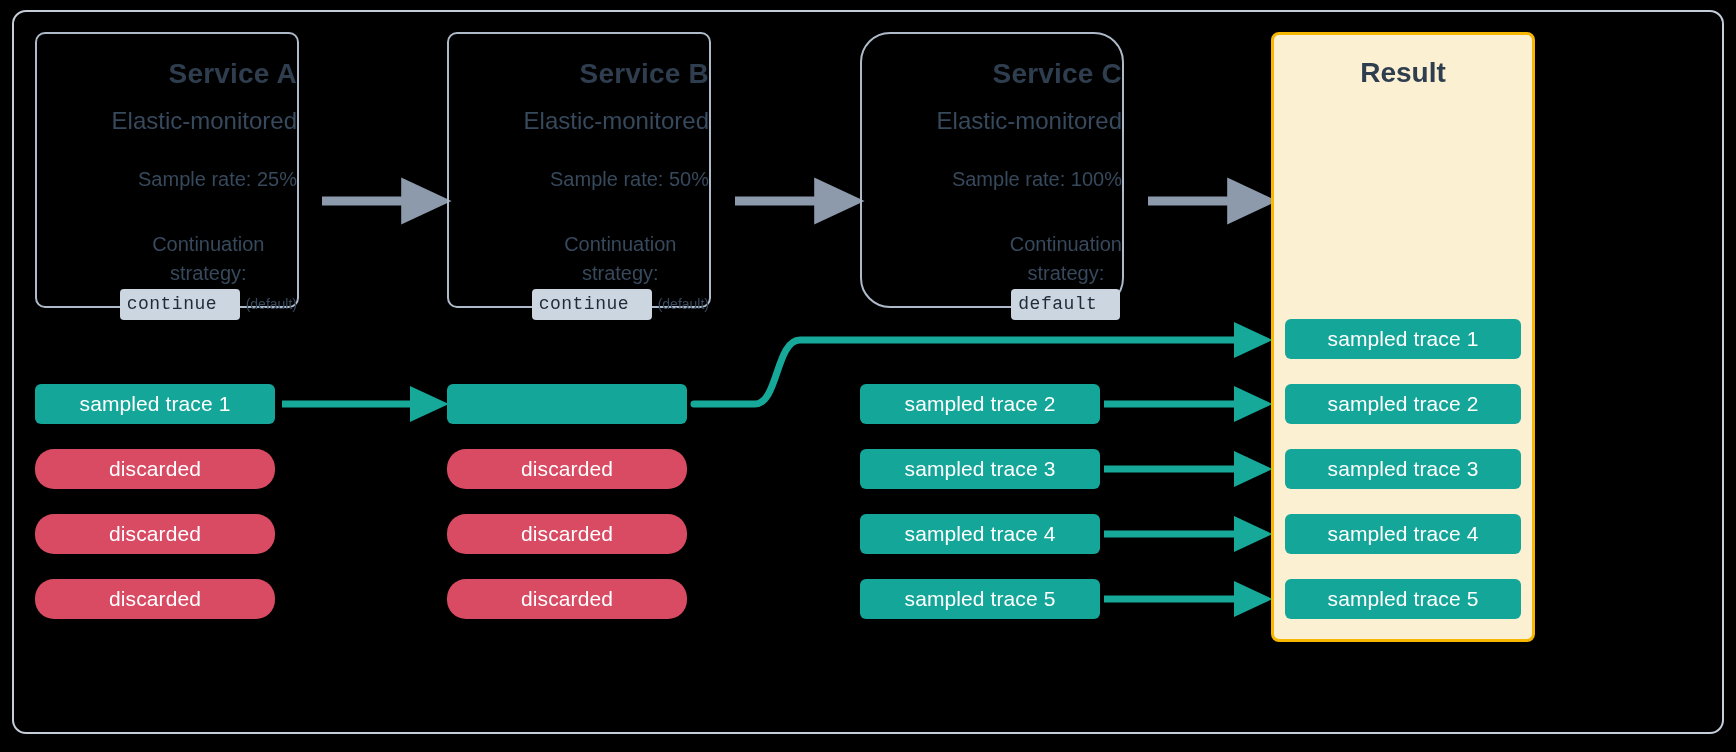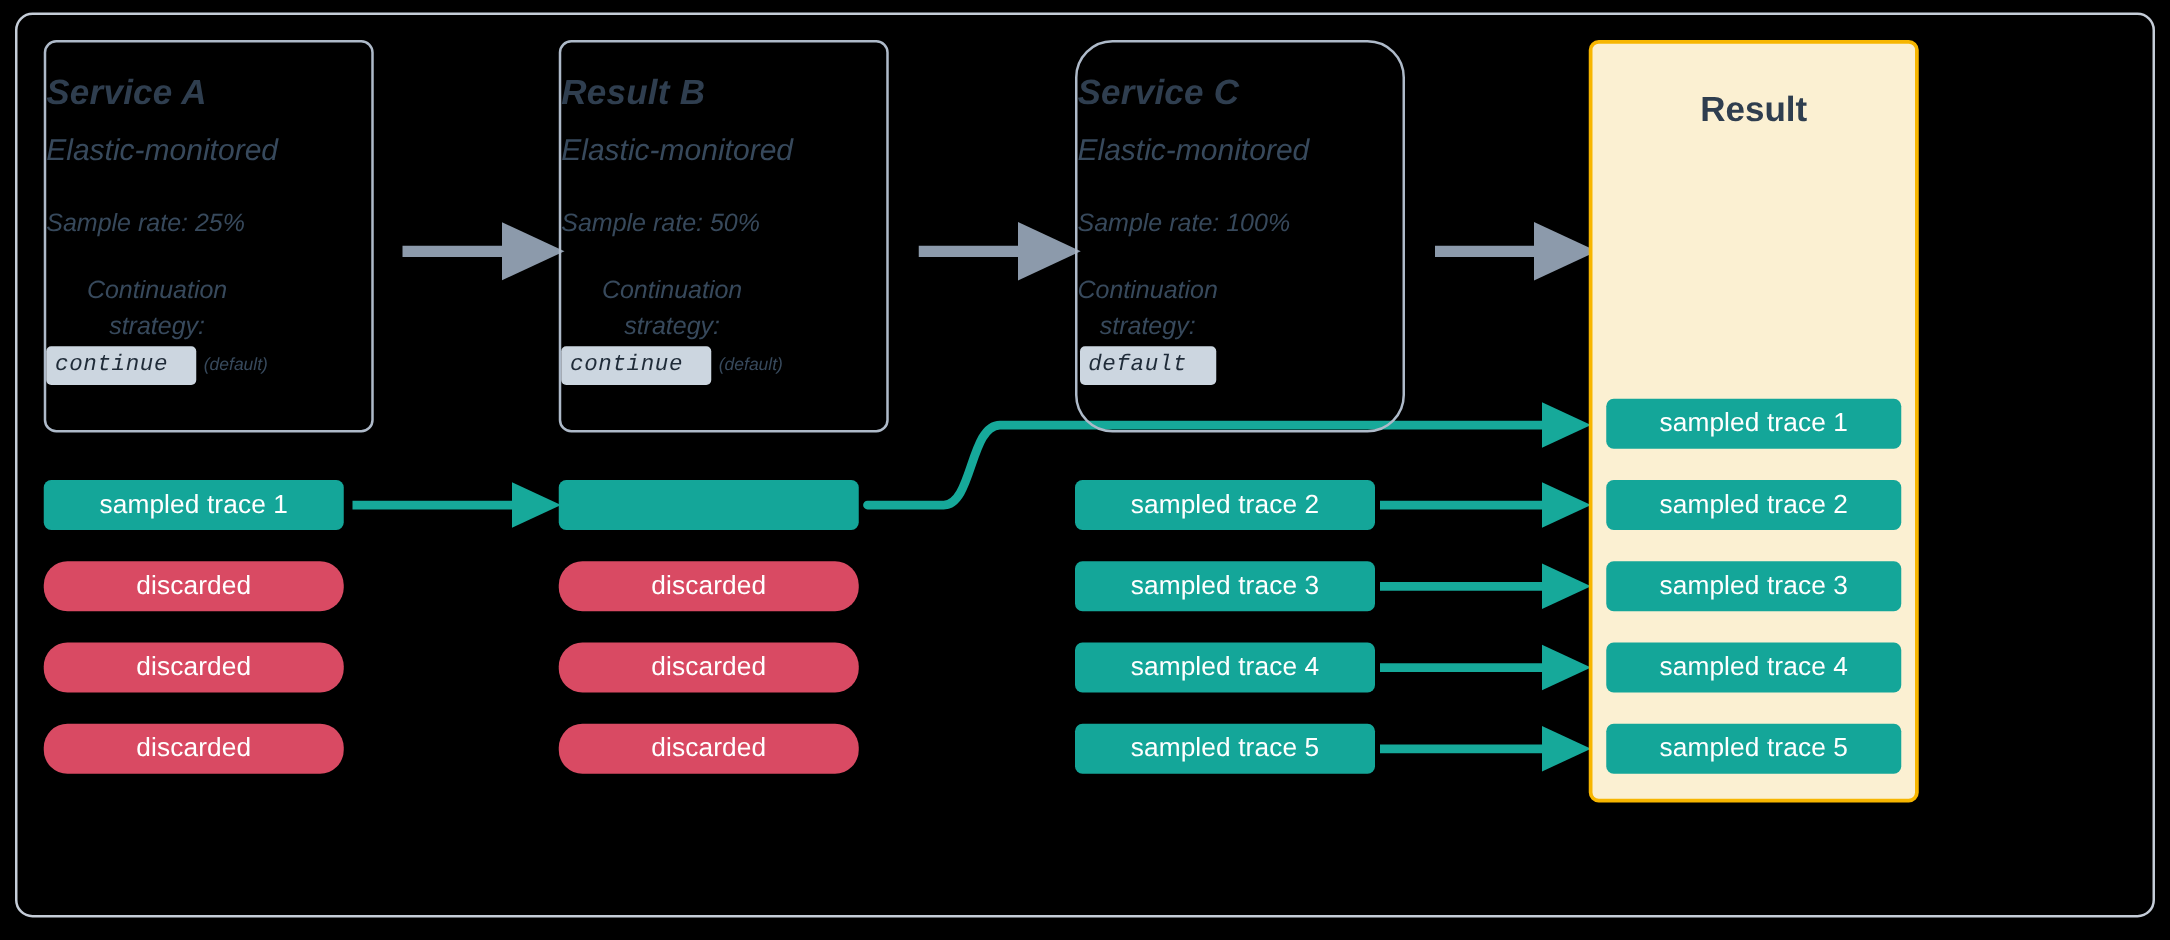--- a/index.html
+++ b/index.html
@@ -31,30 +31,29 @@
     border-radius: 14px;
     box-sizing: border-box;
     pointer-events: none;
   }
 
   
   .service-card {
     position: absolute;
     box-sizing: border-box;
     width: 264px;
-    height: 314px;
+    height: 276px;
     top: 32px;
     border: 2px solid #aebac9;
     border-radius: 10px;
     background: transparent;
     display: flex;
     flex-direction: column;
-    align-items: flex-start;
+    align-items: flex-end;
     padding-top: 22px;
-    font-style: italic;
   }
   .service-card.c1 { left: 35px; }
   .service-card.c2 { left: 447px; }
   .service-card.c3 { left: 860px; border-radius: 30px; }
 
   .svc-title {
     font-size: 28px;
     font-weight: bold;
     color: #2f3e4f;
     line-height: 1.25;
@@ -64,21 +63,21 @@
   .svc-sub {
     font-size: 24px;
     color: #37495c;
     line-height: 1.3;
     margin-bottom: 30px;
   }
   .svc-rate {
     font-size: 20px;
     color: #37495c;
     line-height: 1.3;
-    margin-bottom: 26px;
+    margin-bottom: 38px;
   }
   .svc-strategy {
     font-size: 20px;
     color: #37495c;
     text-align: center;
     line-height: 1.45;
   }
   .svc-strategy .strat-line {
     display: block;
   }
@@ -109,21 +108,21 @@
     border: 3px solid #f7b600;
     border-radius: 8px;
     display: flex;
     flex-direction: column;
     align-items: center;
   }
   .result-title {
     font-size: 28px;
     font-weight: bold;
     color: #2f3e4f;
-    margin-top: 37px;
+    margin-top: 22px;
   }
 
   
   .pill {
     position: absolute;
     box-sizing: border-box;
     height: 40px;
     border-radius: 6px;
     display: flex;
     align-items: center;
@@ -194,21 +193,21 @@
     <div class="svc-rate">Sample rate: 25%</div>
     <div class="svc-strategy">
       <span class="strat-line">Continuation</span>
       <span class="strat-line">strategy:</span>
       <span class="code-chip">continue</span>
       <span class="default-note">(default)</span>
     </div>
   </div>
 
   <div class="service-card c2">
-    <div class="svc-title">Result B</div>
+    <div class="svc-title">Service B</div>
     <div class="svc-sub">Elastic-monitored</div>
     <div class="svc-rate">Sample rate: 50%</div>
     <div class="svc-strategy">
       <span class="strat-line">Continuation</span>
       <span class="strat-line">strategy:</span>
       <span class="code-chip">continue</span>
       <span class="default-note">(default)</span>
     </div>
   </div>
 

